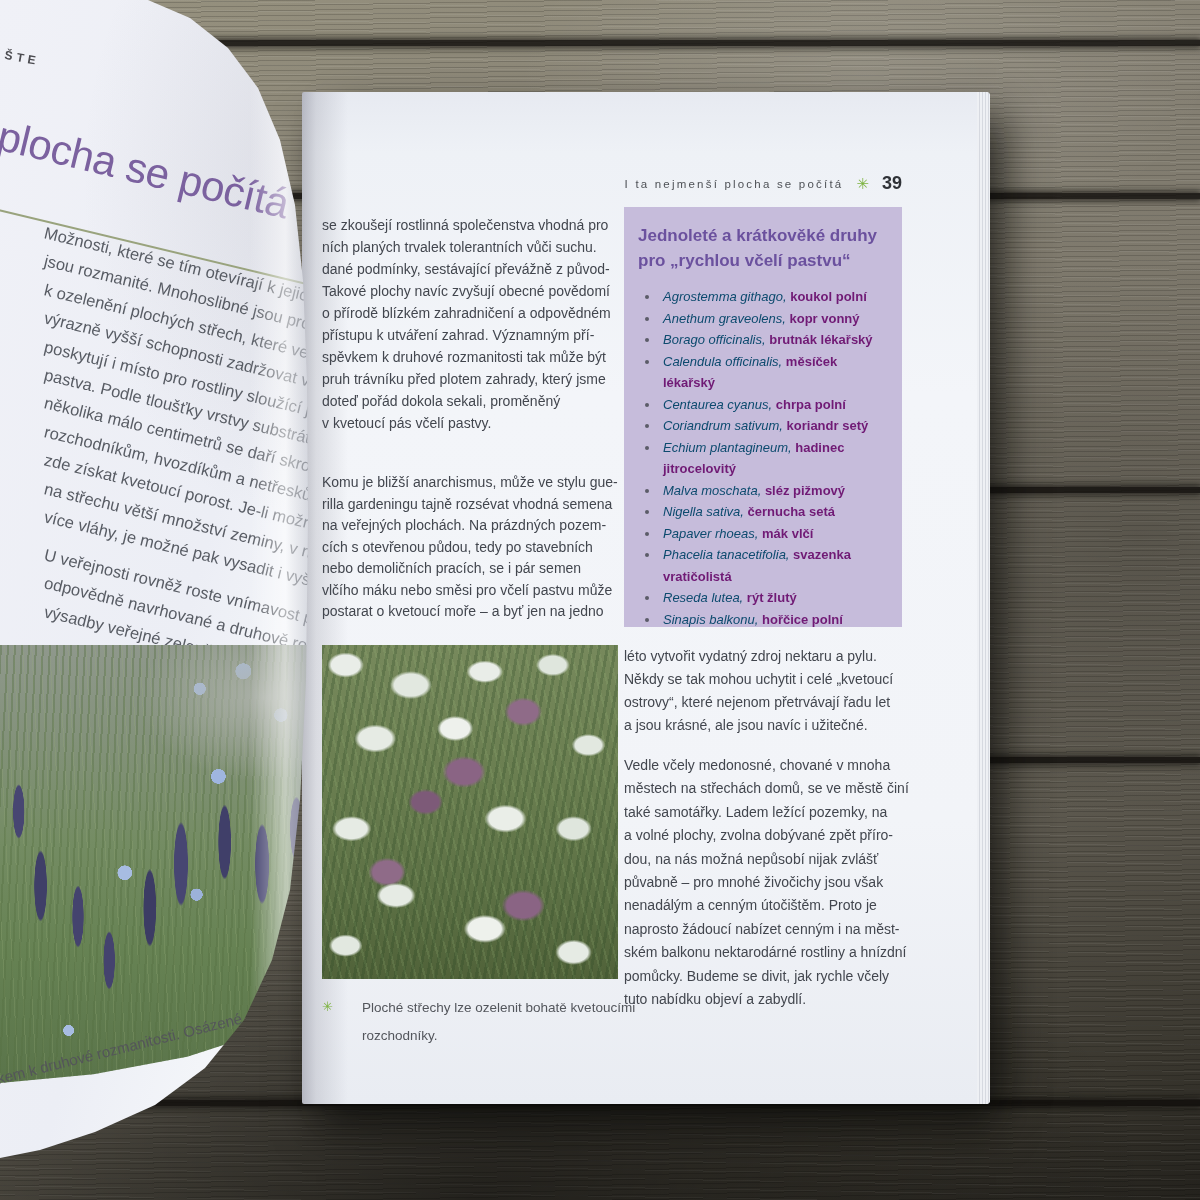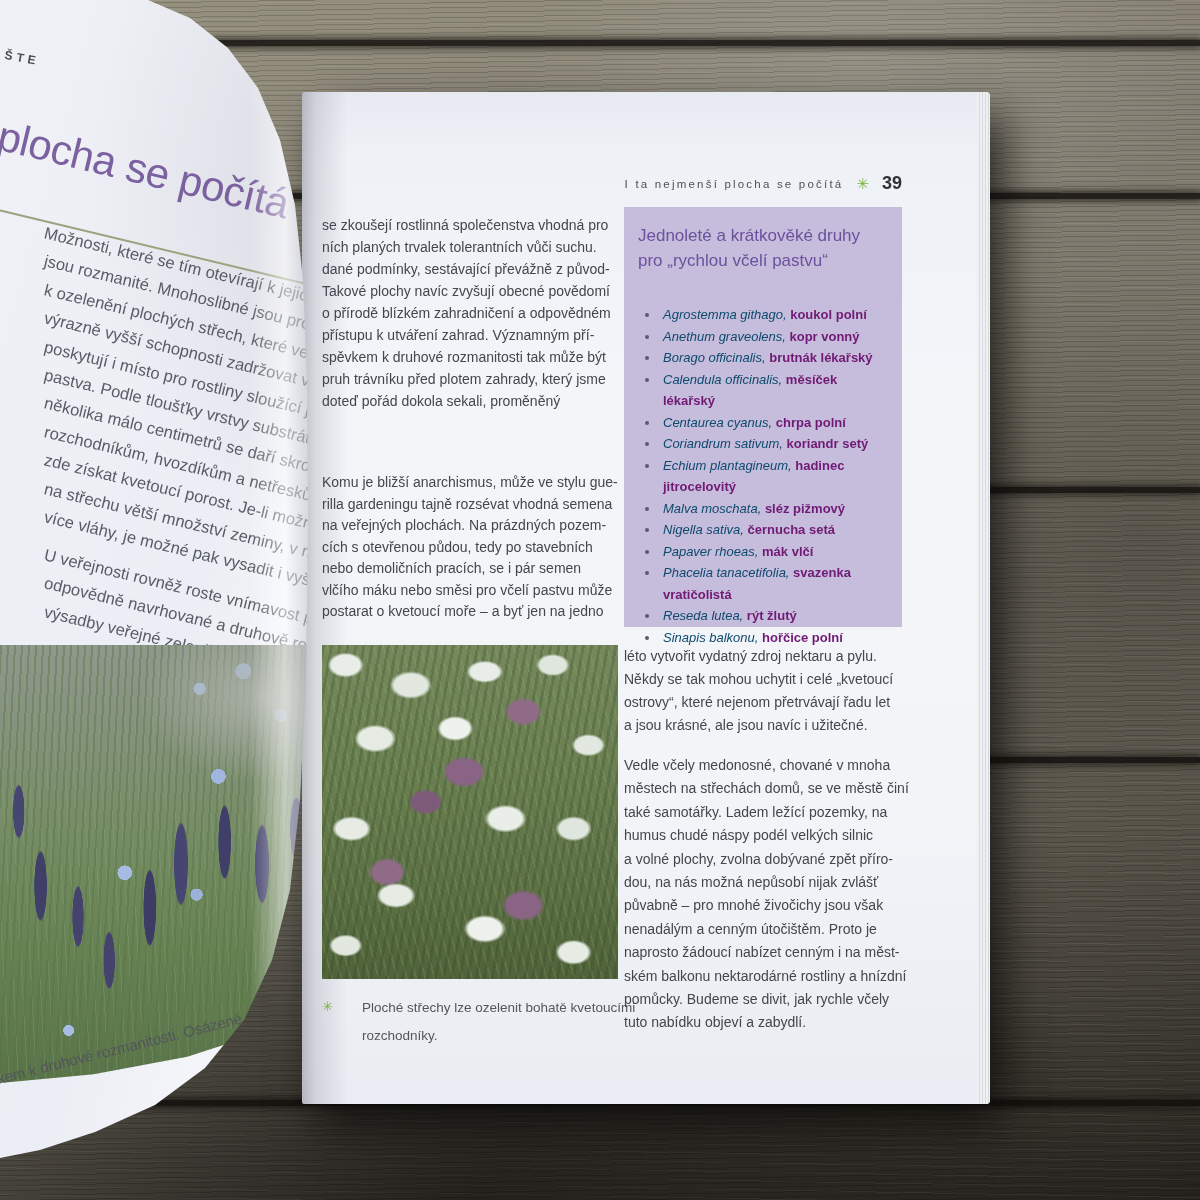--- a/index.html
+++ b/index.html
@@ -65,21 +65,21 @@
       repeating-linear-gradient(100deg,rgba(40,70,35,.25) 0 3px,transparent 3px 8px),
       repeating-linear-gradient(75deg,rgba(150,180,120,.18) 0 2px,transparent 2px 9px),
       linear-gradient(180deg,#77895c 0%,#6a7e50 40%,#5c7044 75%,#506239 100%);}
 
   .caption-mid{position:absolute;left:20px;top:902px;width:300px;}
   .caption-mid .flower-mark{position:absolute;left:0;top:6px;font-size:13px;}
   .caption-lines{margin-left:40px;font-size:13.5px;line-height:28px;color:#53565c;}
 
   .infobox{position:absolute;left:322px;top:115px;width:278px;height:420px;
     box-sizing:border-box;padding:16px 12px 0 14px;background:#c6bcdb;}
-  .infobox-title{font-size:17px;font-weight:400;color:#6b519e;line-height:25px;margin-bottom:31px;}
+  .infobox-title{font-size:17px;font-weight:700;color:#6b519e;line-height:25px;margin-bottom:13px;}
   .infobox-list{list-style:none;margin:0;padding:0;font-size:13px;line-height:21.5px;}
   .infobox-list li{position:relative;padding-left:25px;}
   .infobox-list .dot{position:absolute;left:7px;top:9px;width:4px;height:4px;border-radius:50%;background:#5c5c68;}
   .latin{font-style:italic;color:#0c4a6e;}
   .czech{font-weight:700;color:#701a75;}
   div.czech{font-weight:700;}
 
   
   .page-left{position:absolute;left:0;top:0;width:318px;height:1200px;z-index:3;
     background:
@@ -155,20 +155,21 @@
     <div class="rp-text col1-para1">
         <div class="tline">se zkoušejí rostlinná společenstva vhodná pro</div>
         <div class="tline">ních planých trvalek tolerantních vůči suchu.</div>
         <div class="tline">dané podmínky, sestávající převážně z původ-</div>
         <div class="tline">Takové plochy navíc zvyšují obecné povědomí</div>
         <div class="tline">o přírodě blízkém zahradničení a odpovědném</div>
         <div class="tline">přístupu k utváření zahrad. Významným pří-</div>
         <div class="tline">spěvkem k druhové rozmanitosti tak může být</div>
         <div class="tline">pruh trávníku před plotem zahrady, který jsme</div>
         <div class="tline">doteď pořád dokola sekali, proměněný</div>
+        <div class="tline">v kvetoucí pás včelí pastvy.</div>
       </div>
     <div class="rp-text col1-para2">
         <div class="tline">Komu je bližší anarchismus, může ve stylu gue-</div>
         <div class="tline">rilla gardeningu tajně rozsévat vhodná semena</div>
         <div class="tline">na veřejných plochách. Na prázdných pozem-</div>
         <div class="tline">cích s otevřenou půdou, tedy po stavebních</div>
         <div class="tline">nebo demoličních pracích, se i pár semen</div>
         <div class="tline">vlčího máku nebo směsi pro včelí pastvu může</div>
         <div class="tline">postarat o kvetoucí moře – a byť jen na jedno</div>
       </div>
@@ -208,21 +209,20 @@
     <div class="rp-text col2-para1">
         <div class="tline">léto vytvořit vydatný zdroj nektaru a pylu.</div>
         <div class="tline">Někdy se tak mohou uchytit i celé „kvetoucí</div>
         <div class="tline">ostrovy“, které nejenom přetrvávají řadu let</div>
         <div class="tline">a jsou krásné, ale jsou navíc i užitečné.</div>
       </div>
     <div class="rp-text col2-para2">
         <div class="tline">Vedle včely medonosné, chované v mnoha</div>
         <div class="tline">městech na střechách domů, se ve městě činí</div>
         <div class="tline">také samotářky. Ladem ležící pozemky, na</div>
-        <div class="tline">humus chudé náspy podél velkých silnic</div>
         <div class="tline">a volné plochy, zvolna dobývané zpět příro-</div>
         <div class="tline">dou, na nás možná nepůsobí nijak zvlášť</div>
         <div class="tline">půvabně – pro mnohé živočichy jsou však</div>
         <div class="tline">nenadálým a cenným útočištěm. Proto je</div>
         <div class="tline">naprosto žádoucí nabízet cenným i na měst-</div>
         <div class="tline">ském balkonu nektarodárné rostliny a hnízdní</div>
         <div class="tline">pomůcky. Budeme se divit, jak rychle včely</div>
         <div class="tline">tuto nabídku objeví a zabydlí.</div>
       </div>
   </div>

